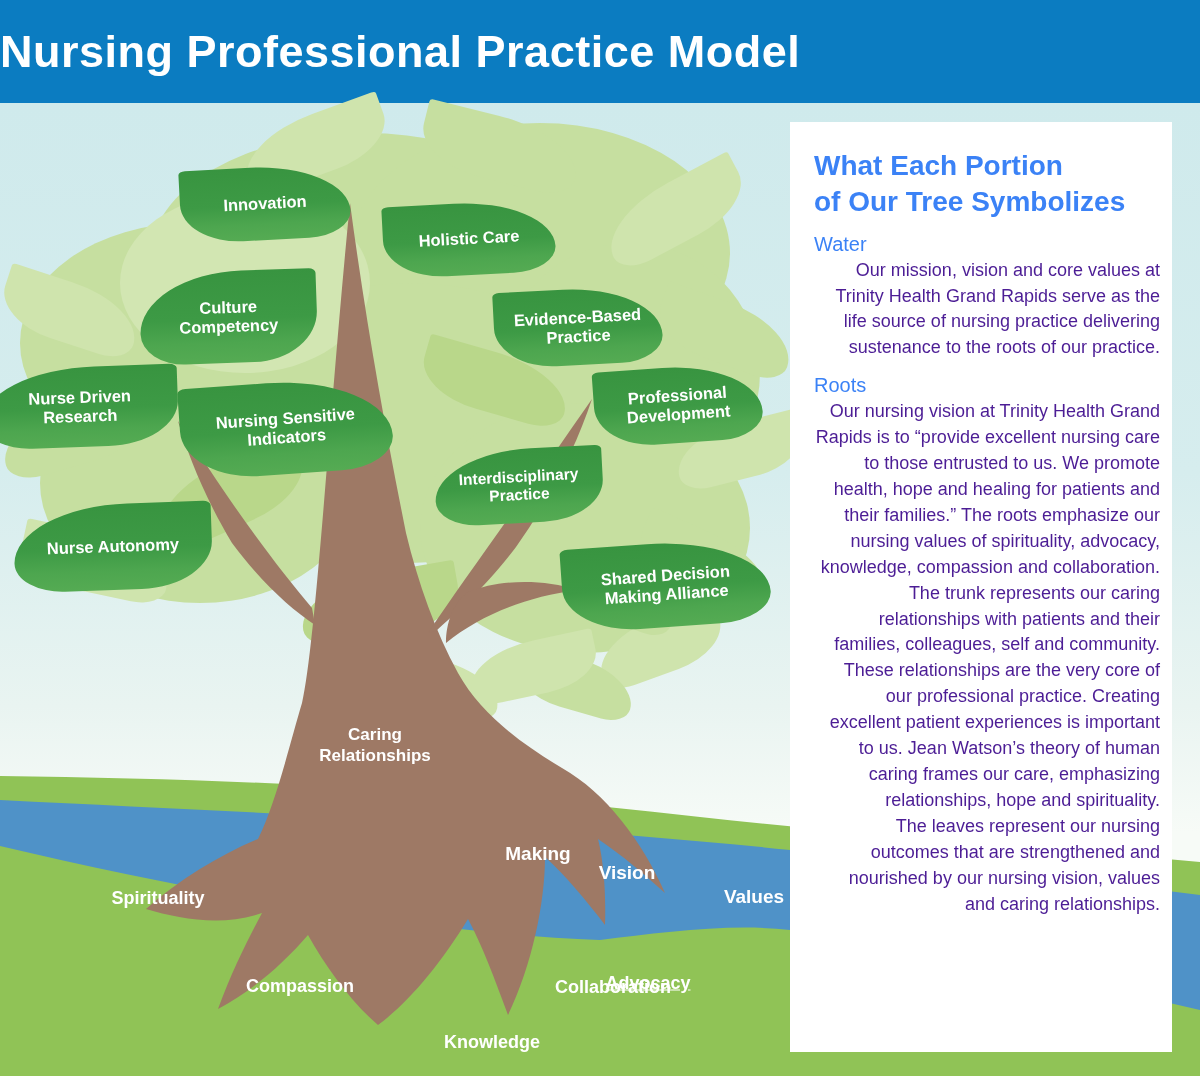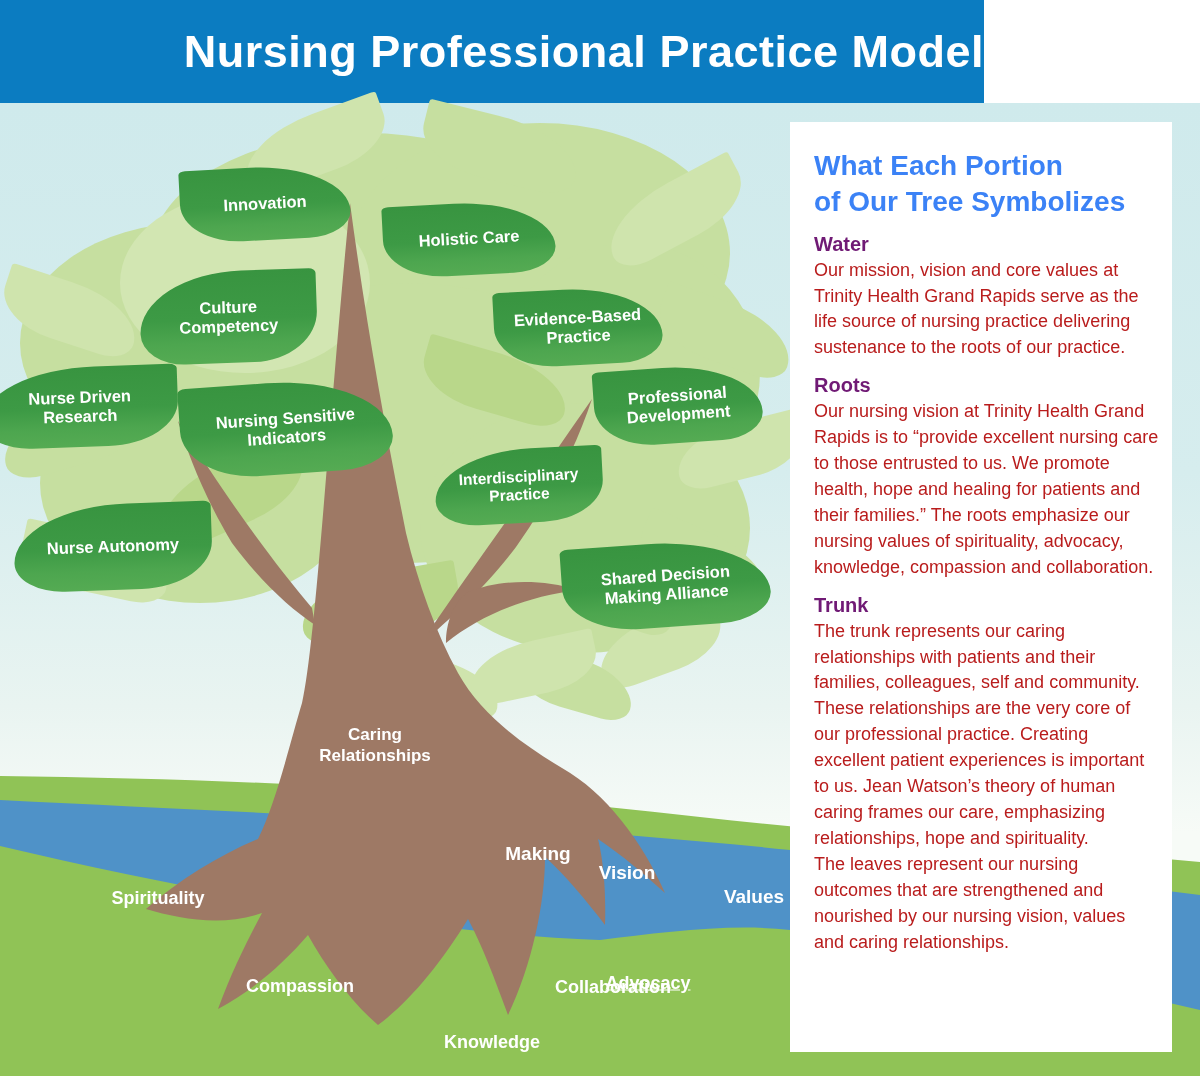--- a/index.html
+++ b/index.html
@@ -1,20 +1,20 @@
 <!DOCTYPE html>
 <html><head>
 <meta charset="utf-8">
 <style>
   html,body{margin:0;padding:0;background:#fff;}
   .stage{position:relative;width:1200px;height:1076px;overflow:hidden;
          font-family:"Liberation Sans","DejaVu Sans",sans-serif;}
   
-  .topbar{position:absolute;left:0;top:0;width:984px;height:103px;background:#0b7cc1;
-          display:flex;align-items:center;justify-content:flex-end;}
+  .topbar{position:absolute;left:0;top:0;width:1200px;height:103px;background:#0b7cc1;
+          display:flex;align-items:center;justify-content:flex-start;}
   .topbar h1{margin:0;color:#fff;font-size:45px;font-weight:600;letter-spacing:.5px;}
   
   .scene{position:absolute;left:0;top:103px;width:1200px;height:973px;
          background:linear-gradient(180deg,#cfeaec 0%,#d6edee 38%,#e9f4f1 62%,#f7fbf7 75%,#f7fbf7 100%);}
   .landsvg{position:absolute;left:0;top:0;z-index:2;}
   .blob{position:absolute;border-radius:50%;z-index:1;}
   .bgleaf{position:absolute;border-radius:78% 4% 60% 30% / 96% 6% 85% 45%;z-index:1;}
   .bgleaf.flip{border-radius:4% 78% 30% 60% / 6% 96% 45% 85%;}
   .fg{z-index:3;}
   
@@ -26,22 +26,22 @@
   
   .wlabel{position:absolute;transform:translate(-50%,-50%);color:#fff;font-weight:bold;
           white-space:nowrap;z-index:5;text-align:center;}
   .trunklbl{white-space:normal;width:125px;font-size:17px;line-height:1.25;}
   .waterlbl{font-size:19px;}
   .rootlbl{font-size:18px;}
   
   .card{position:absolute;left:790px;top:122px;width:382px;height:930px;background:#fff;
         box-sizing:border-box;padding:26px 12px 0 24px;z-index:10;}
   .card h2{margin:0 0 10px 0;color:#3b82f6;font-size:28px;line-height:1.28;font-weight:600;}
-  .sec h3{margin:13px 0 2px 0;color:#701a75;font-size:20px;font-weight:bold;}
-  .sec p{margin:0;color:#b91c1c;font-size:18px;line-height:1.44;}
+  .sec h3{margin:13px 0 2px 0;color:#3b82f6;font-size:20px;font-weight:normal;}
+  .sec p{margin:0;color:#4c1d95;font-size:18px;line-height:1.44;text-align:right;}
 </style>
 </head>
 <body>
 
 <div class="stage">
 
   <header class="topbar">
     <h1>Nursing Professional Practice Model</h1>
   </header>
 
@@ -149,21 +149,20 @@
         <span>of Our Tree Symbolizes</span></h2>
     <div class="sec">
       <h3>Water</h3>
       <p>Our mission, vision and core values at Trinity Health Grand Rapids serve as the life source of nursing practice delivering sustenance to the roots of our practice.</p>
     </div>
     <div class="sec">
       <h3>Roots</h3>
       <p>Our nursing vision at Trinity Health Grand Rapids is to “provide excellent nursing care to those entrusted to us. We promote health, hope and healing for patients and their families.” The roots emphasize our nursing values of spirituality, advocacy, knowledge, compassion and collaboration.</p>
     </div>
     <div class="sec">
-      <h3>Trunk</h3>
       <p>The trunk represents our caring relationships with patients and their families, colleagues, self and community. These relationships are the very core of our professional practice. Creating excellent patient experiences is important to us. Jean Watson’s theory of human caring frames our care, emphasizing relationships, hope and spirituality.</p>
     </div>
     <div class="sec">
       <p>The leaves represent our nursing outcomes that are strengthened and nourished by our nursing vision, values and caring relationships.</p>
     </div>
   </aside>
 
 </div>
 
 </body></html>

